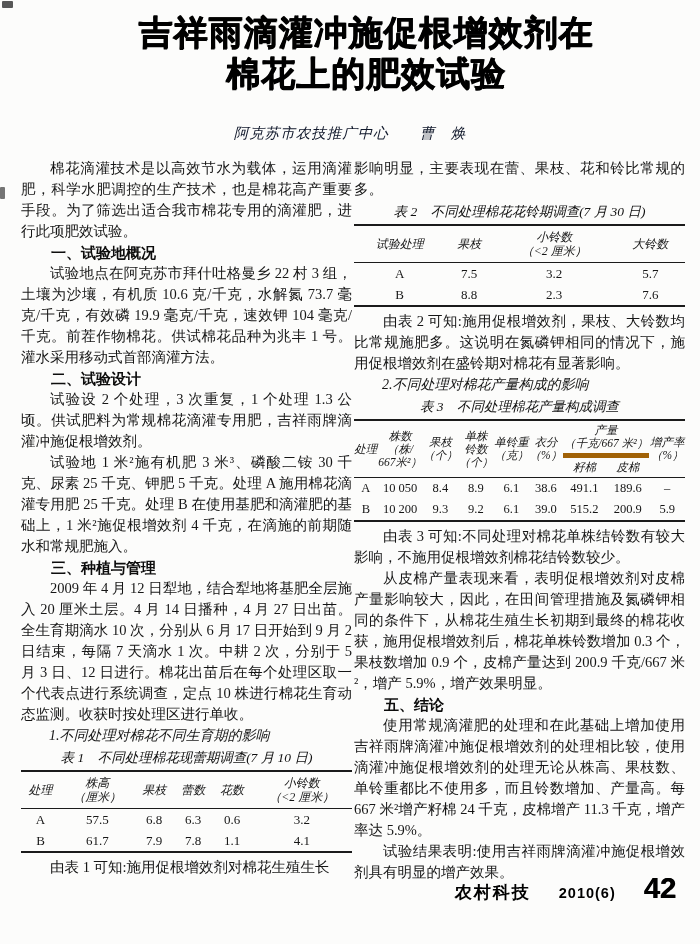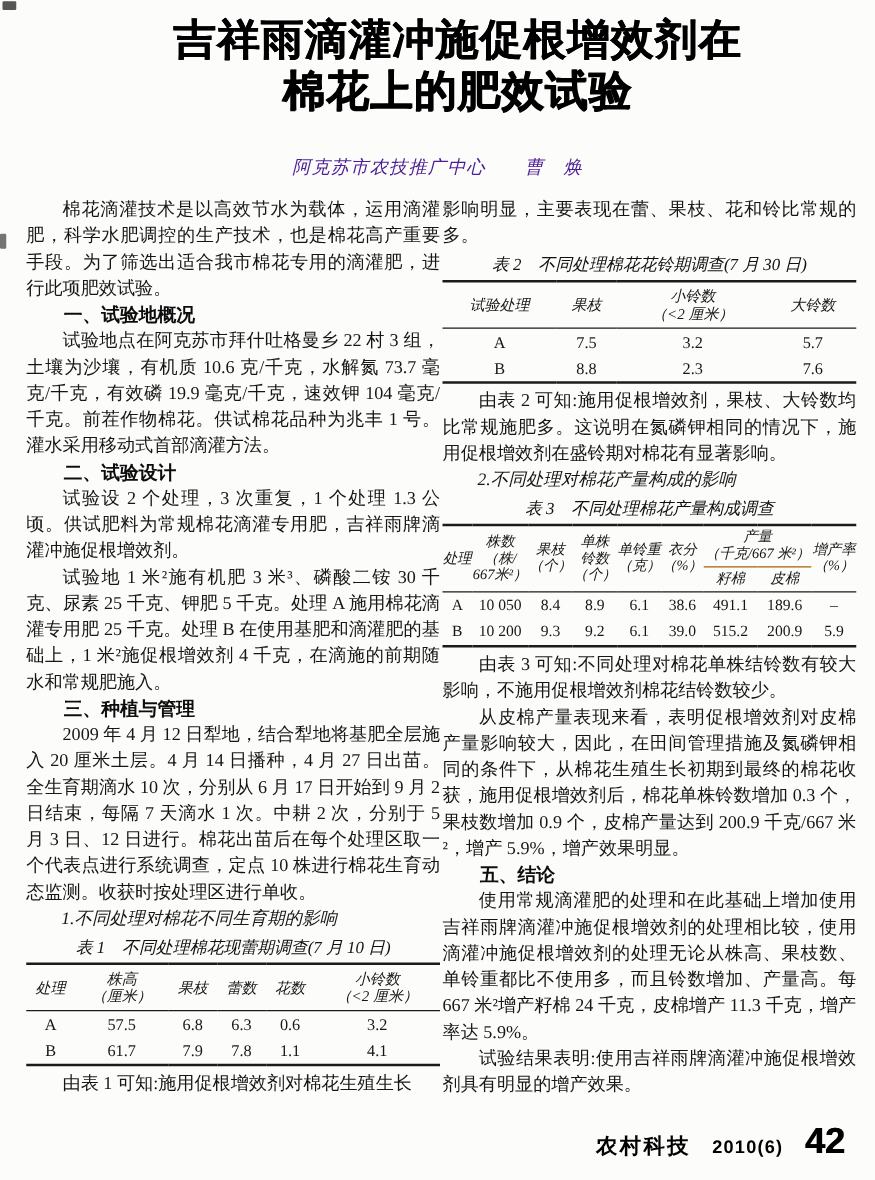--- a/index.html
+++ b/index.html
@@ -12,21 +12,21 @@
   .a2{left:0;top:187px;width:5px;height:12px;border-radius:1px;opacity:.7;}
   .title{
     position:absolute;top:12px;left:0;width:100%;margin:0;text-align:center;
     font-family:"Liberation Sans","DejaVu Sans",sans-serif;font-weight:900;color:#000;
     font-size:34px;line-height:41px;letter-spacing:1px;
     text-shadow:0.7px 0 0 #000, 0 0.5px 0 #000;
   }
   .title span{display:block;padding-left:32px;}
   .byline{
     position:absolute;top:124px;left:0;width:100%;text-align:center;
-    font-size:14.5px;font-style:italic;color:#4c1d95;letter-spacing:1px;
+    font-size:14.5px;font-style:italic;color:#0f172a;letter-spacing:1px;
   }
   .col{
     position:absolute;top:158px;width:331px;
     font-size:14.5px;line-height:21px;text-align:justify;color:#161616;
   }
   .col-left{left:21px;}
   .col-right{left:354px;}
   p{margin:0;}
   .para{text-indent:2em;}
   .noindent{text-indent:0;}
@@ -44,23 +44,23 @@
     border-top:2px solid #1b1b1b;border-bottom:2px solid #1b1b1b;
   }
   thead{border-bottom:1px solid #1b1b1b;}
   th{
     font-weight:normal;font-style:italic;font-size:12px;line-height:14px;
     padding:4px 1px;white-space:pre-line;vertical-align:middle;text-align:center;
   }
   td{text-align:center;font-size:13px;line-height:15px;padding:3px 1px;}
   .t3 th{font-size:11.5px;line-height:13px;padding:3px 0;}
   .t3 td{font-size:12.5px;}
-  .th-group{border-bottom:1px solid #a16207;}
+  .th-group{border-bottom:5px solid #a16207;}
   .footer{
-    position:absolute;top:897px;right:24px;display:flex;align-items:baseline;gap:17px;
+    position:absolute;top:872px;right:24px;display:flex;align-items:baseline;gap:28px;
     font-family:"Liberation Sans","DejaVu Sans",sans-serif;font-weight:700;color:#000;
   }
   .f-journal{font-size:17px;letter-spacing:2px;}
   .f-issue{font-size:14.5px;letter-spacing:1px;}
   .f-page{font-size:29px;text-shadow:0.6px 0 0 #000;}
 </style>
 </head>
 <body>
 
 <div class="artifact a1"></div>

